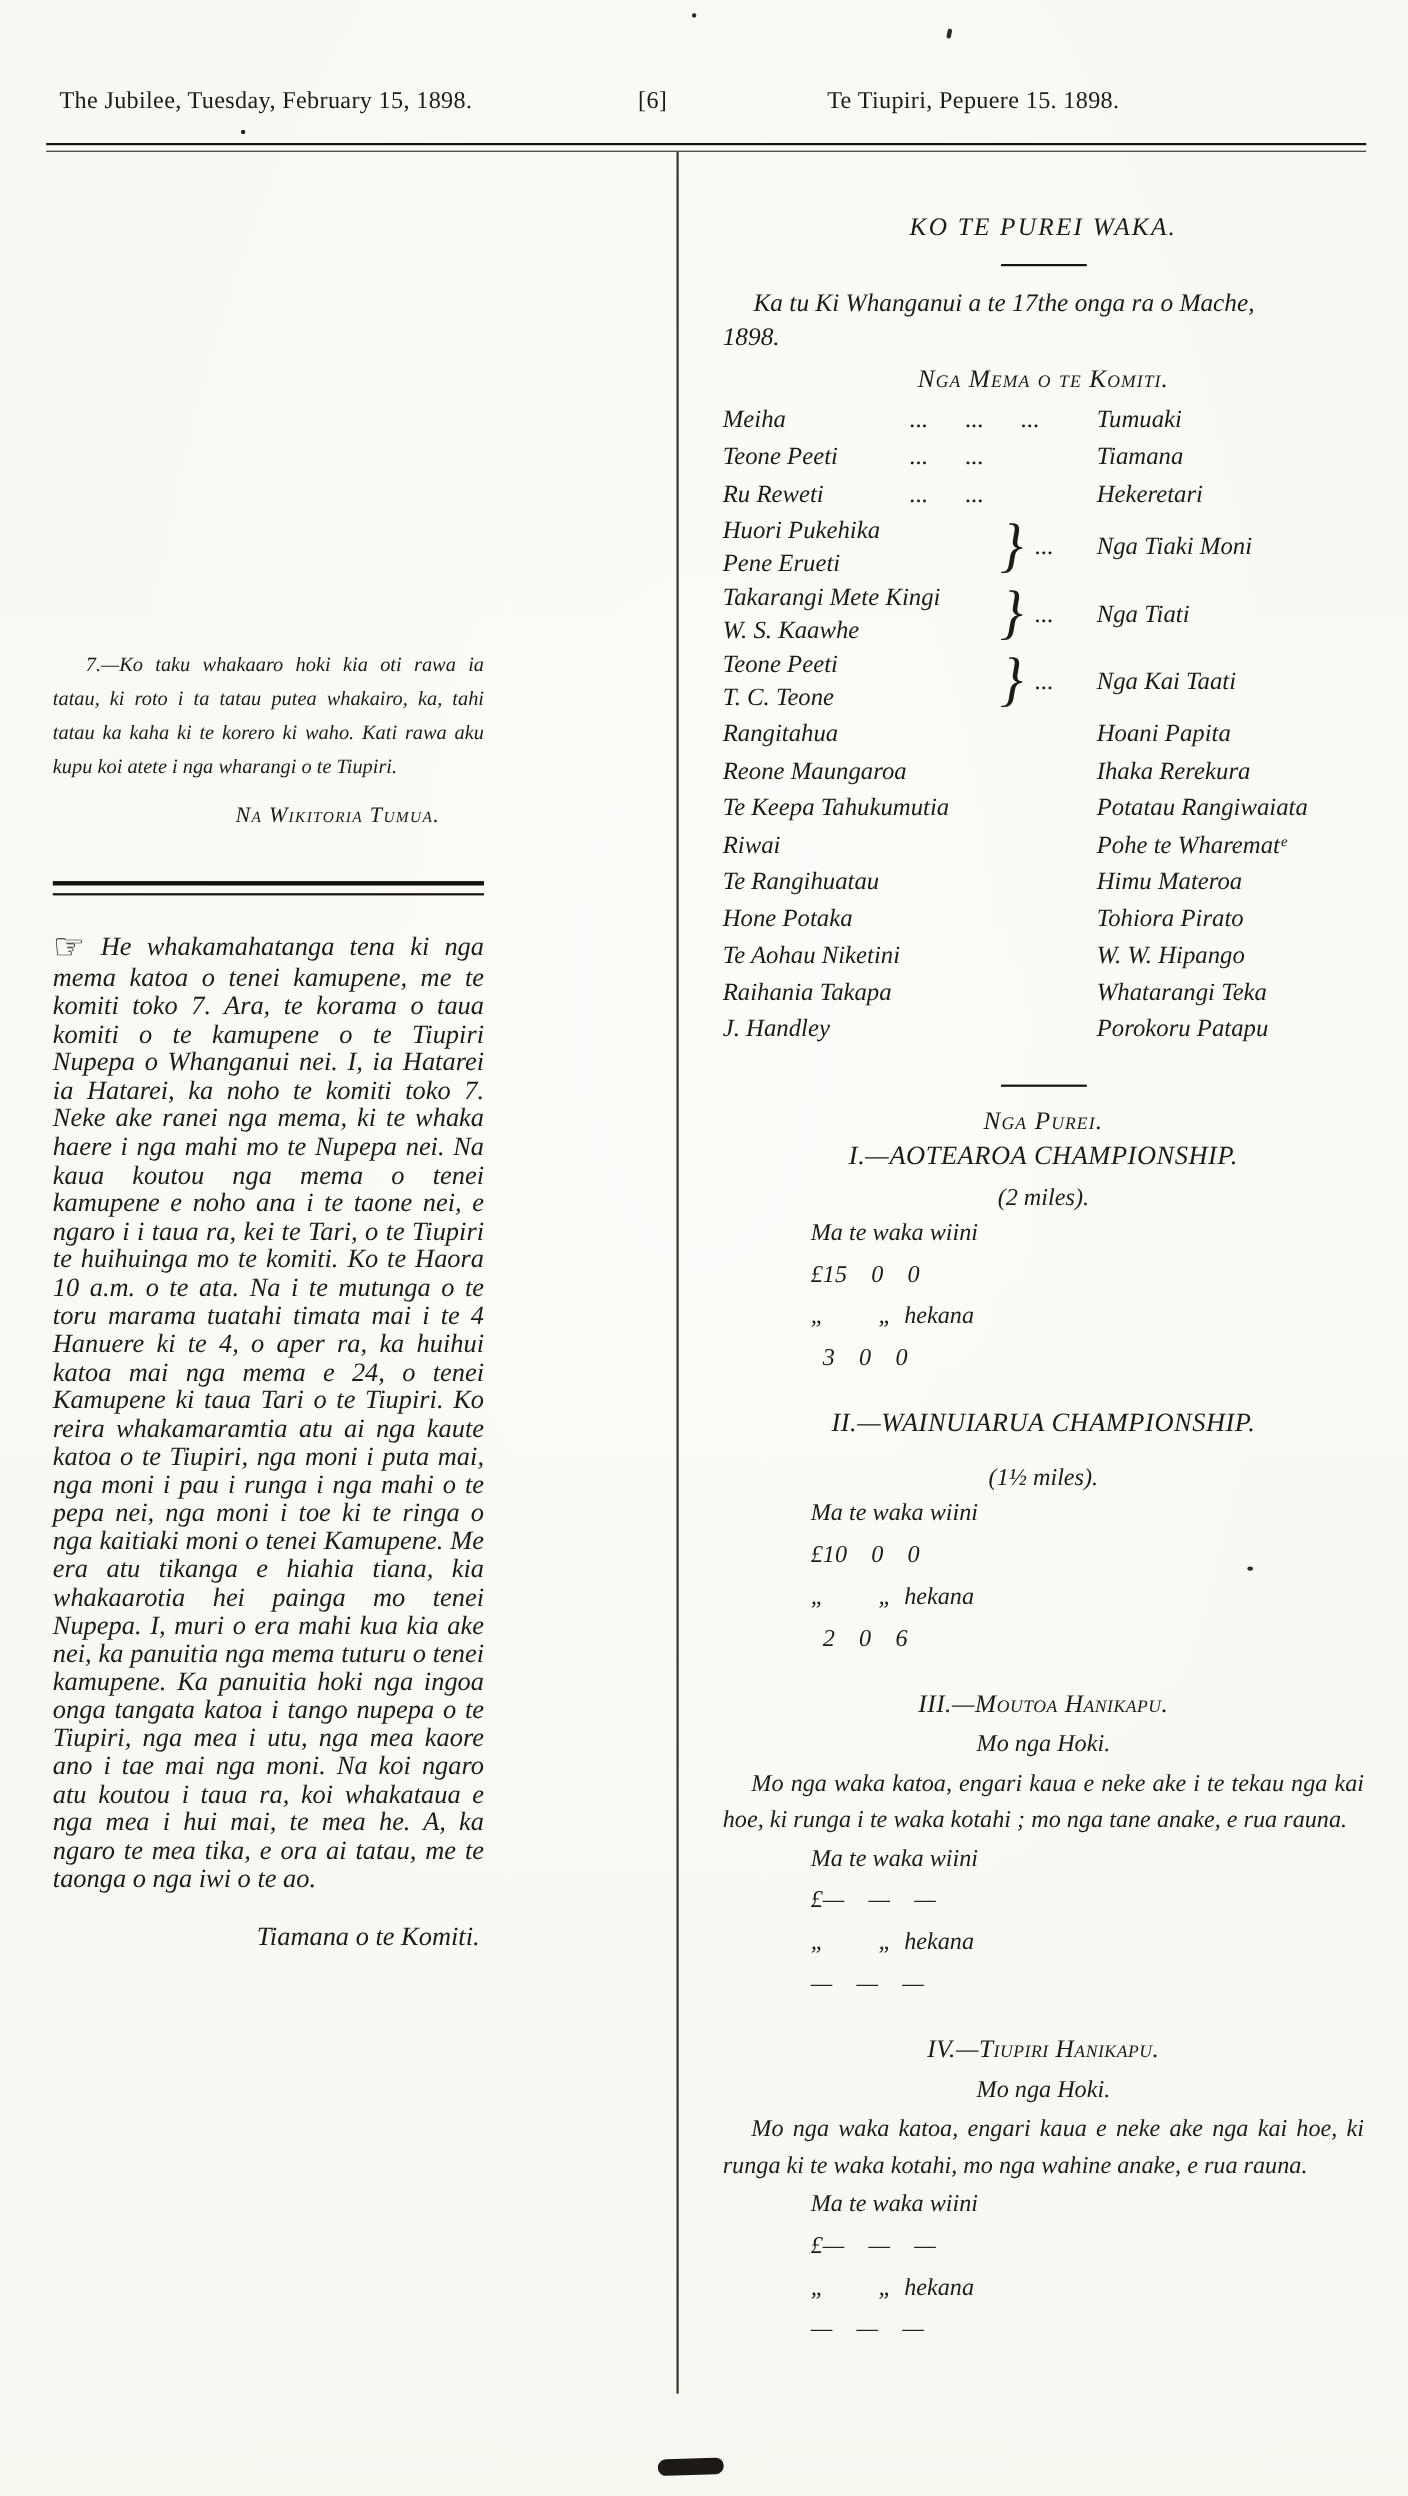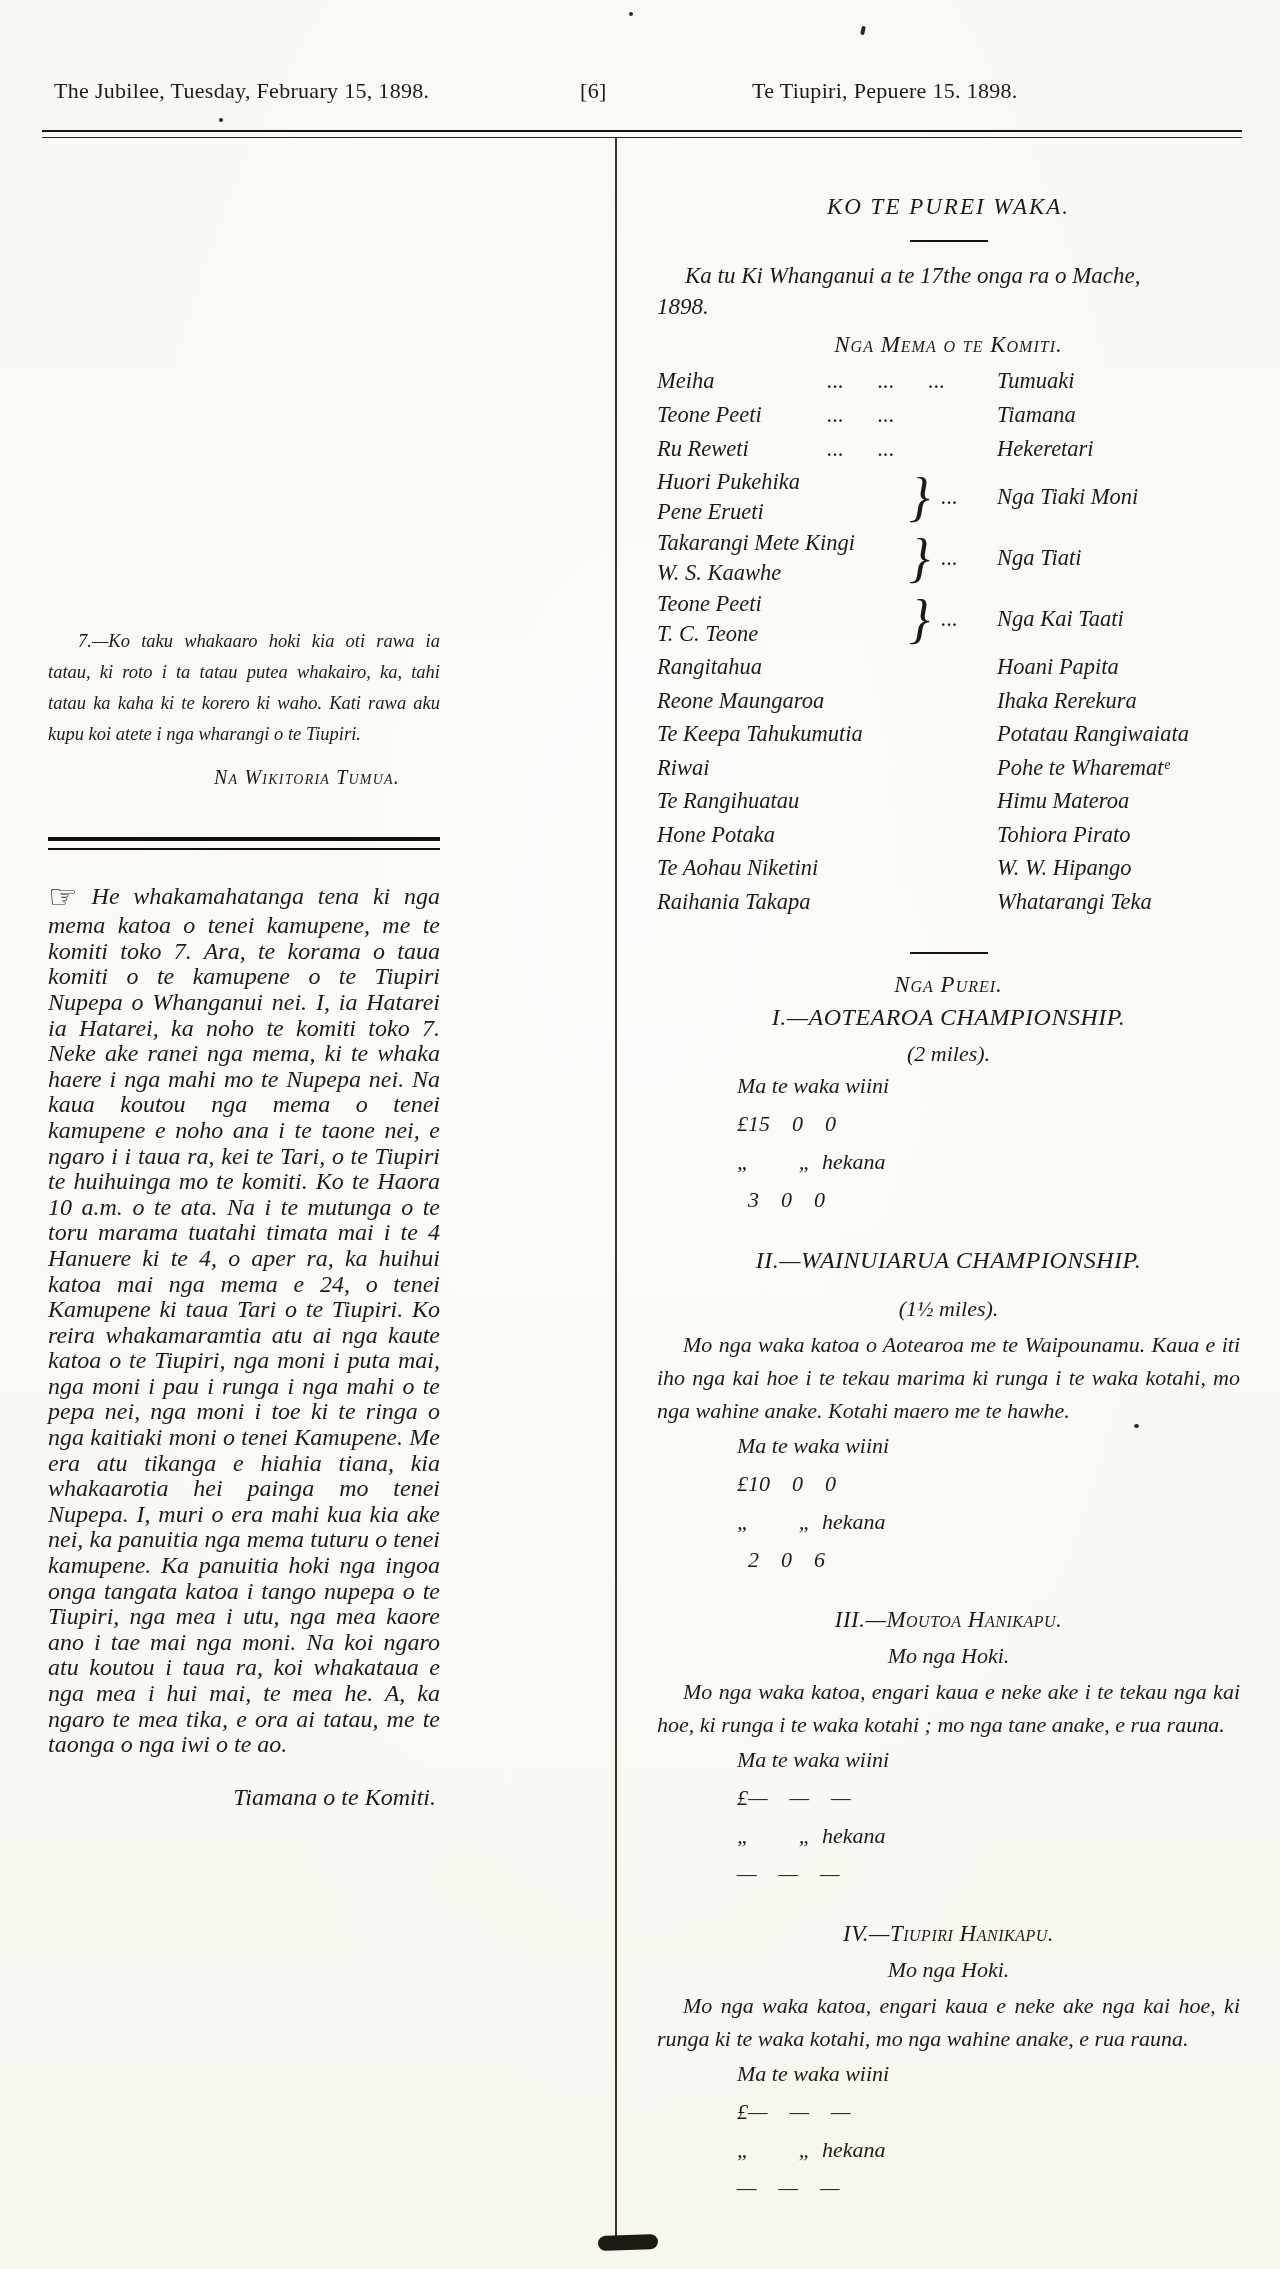--- a/index.html
+++ b/index.html
@@ -203,40 +203,43 @@
         <span class="memright">Tohiora Pirato</span>
       </div>
       <div class="memrow">
         <span class="memleft">Te Aohau Niketini</span>
         <span class="memright">W. W. Hipango</span>
       </div>
       <div class="memrow">
         <span class="memleft">Raihania Takapa</span>
         <span class="memright">Whatarangi Teka</span>
       </div>
+      <div class="memrow">
+        <span class="memleft">J. Handley</span>
+        <span class="memright">Porokoru Patapu</span>
+      </div>
 
       <div class="shortrule" style="margin-top:34px;"></div>
 
       <div class="races">
         <div class="sc-head">Nga Purei.</div>
 
         <div class="etitle" style="margin-top:2px;">I.—AOTEAROA CHAMPIONSHIP.</div>
         <div class="esub">(2 miles).</div>
         <div class="prize">
           <span class="plabel">Ma te waka wiini</span>
           <span class="amt">£15    0    0</span>
         </div>
         <div class="prize">
           <span class="plabel">„         „  hekana</span>
           <span class="amt">  3    0    0</span>
         </div>
 
         <div class="etitle">II.—WAINUIARUA CHAMPIONSHIP.</div>
         <div class="esub" style="margin-top:22px;">(1½ miles).</div>
-        <p class="ebody">Mo nga waka katoa o Aotearoa me te Waipounamu. Kaua e iti iho nga kai hoe i te tekau marima ki runga i te waka kotahi, mo nga wahine anake. Kotahi maero me te hawhe.</p>
         <div class="prize">
           <span class="plabel">Ma te waka wiini</span>
           <span class="amt">£10    0    0</span>
         </div>
         <div class="prize">
           <span class="plabel">„         „  hekana</span>
           <span class="amt">  2    0    6</span>
         </div>
 
         <div class="etitle sc">III.—Moutoa Hanikapu.</div>

